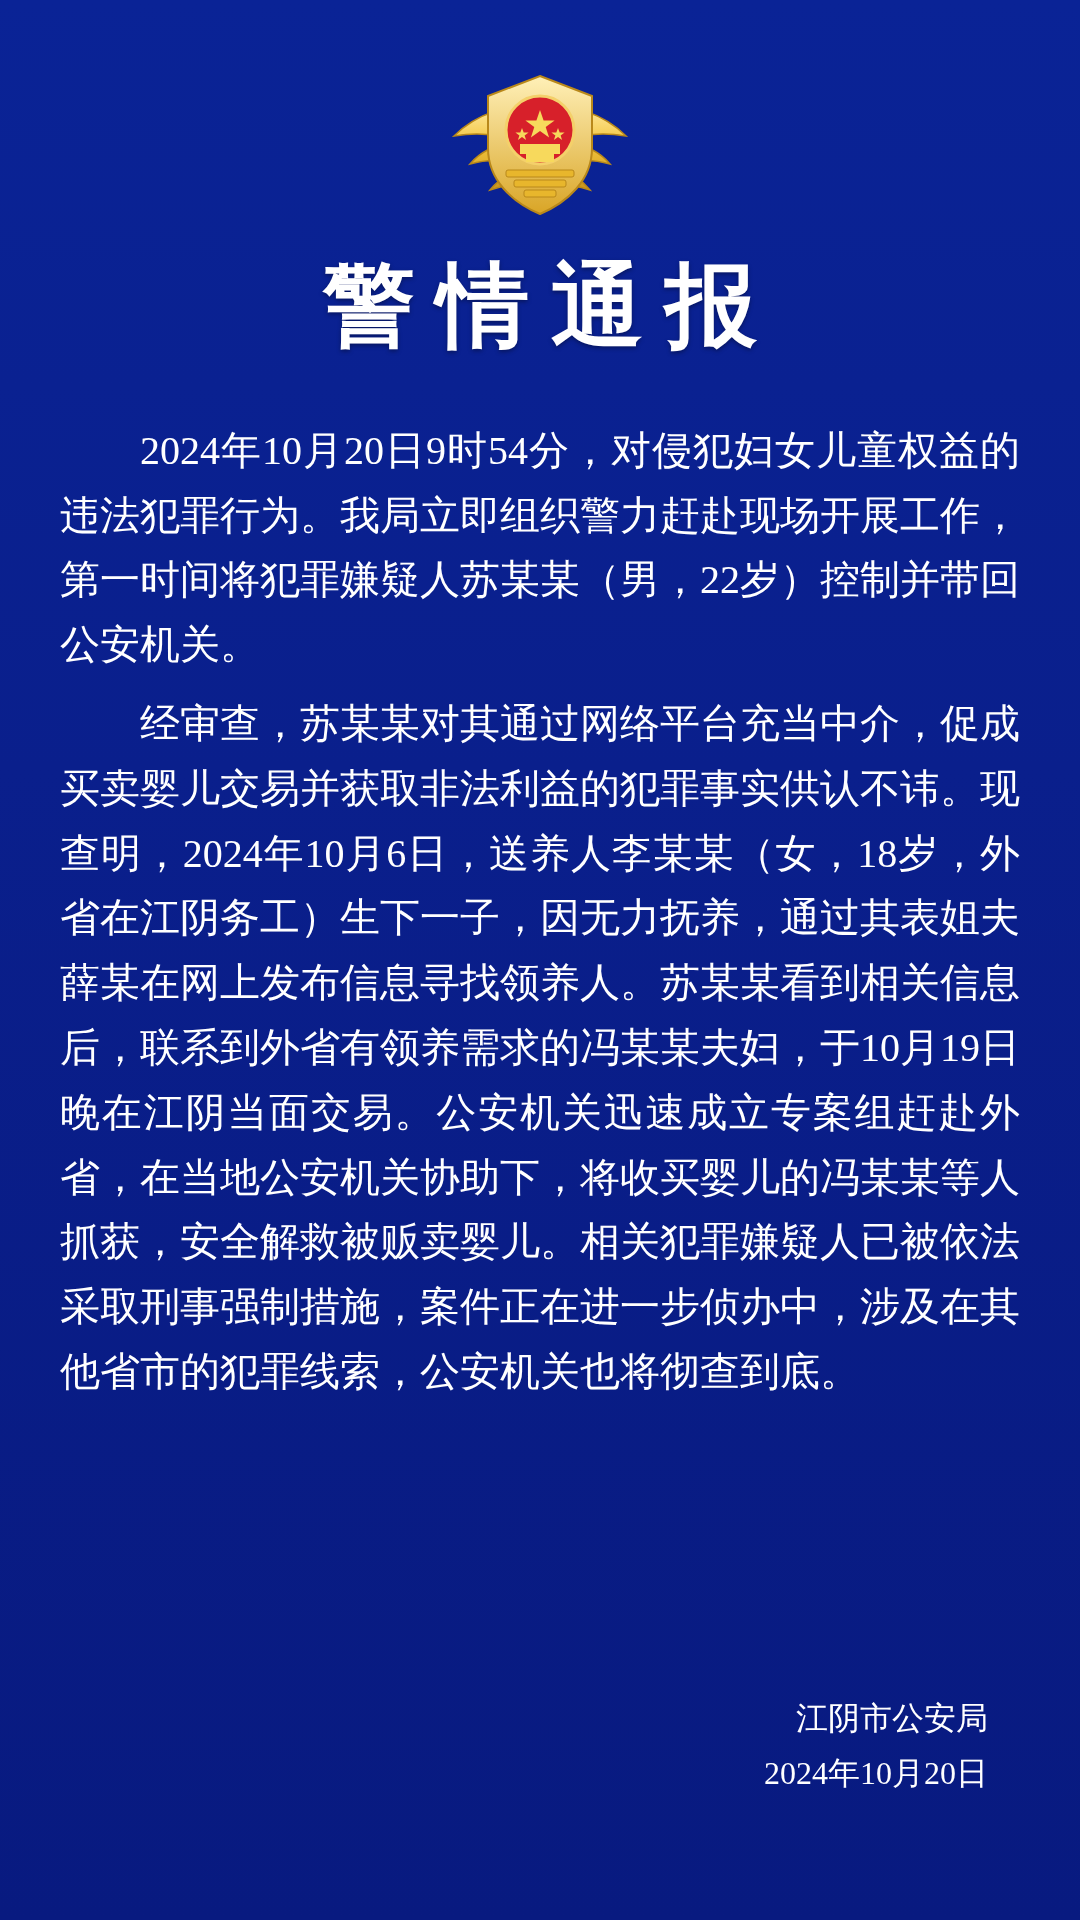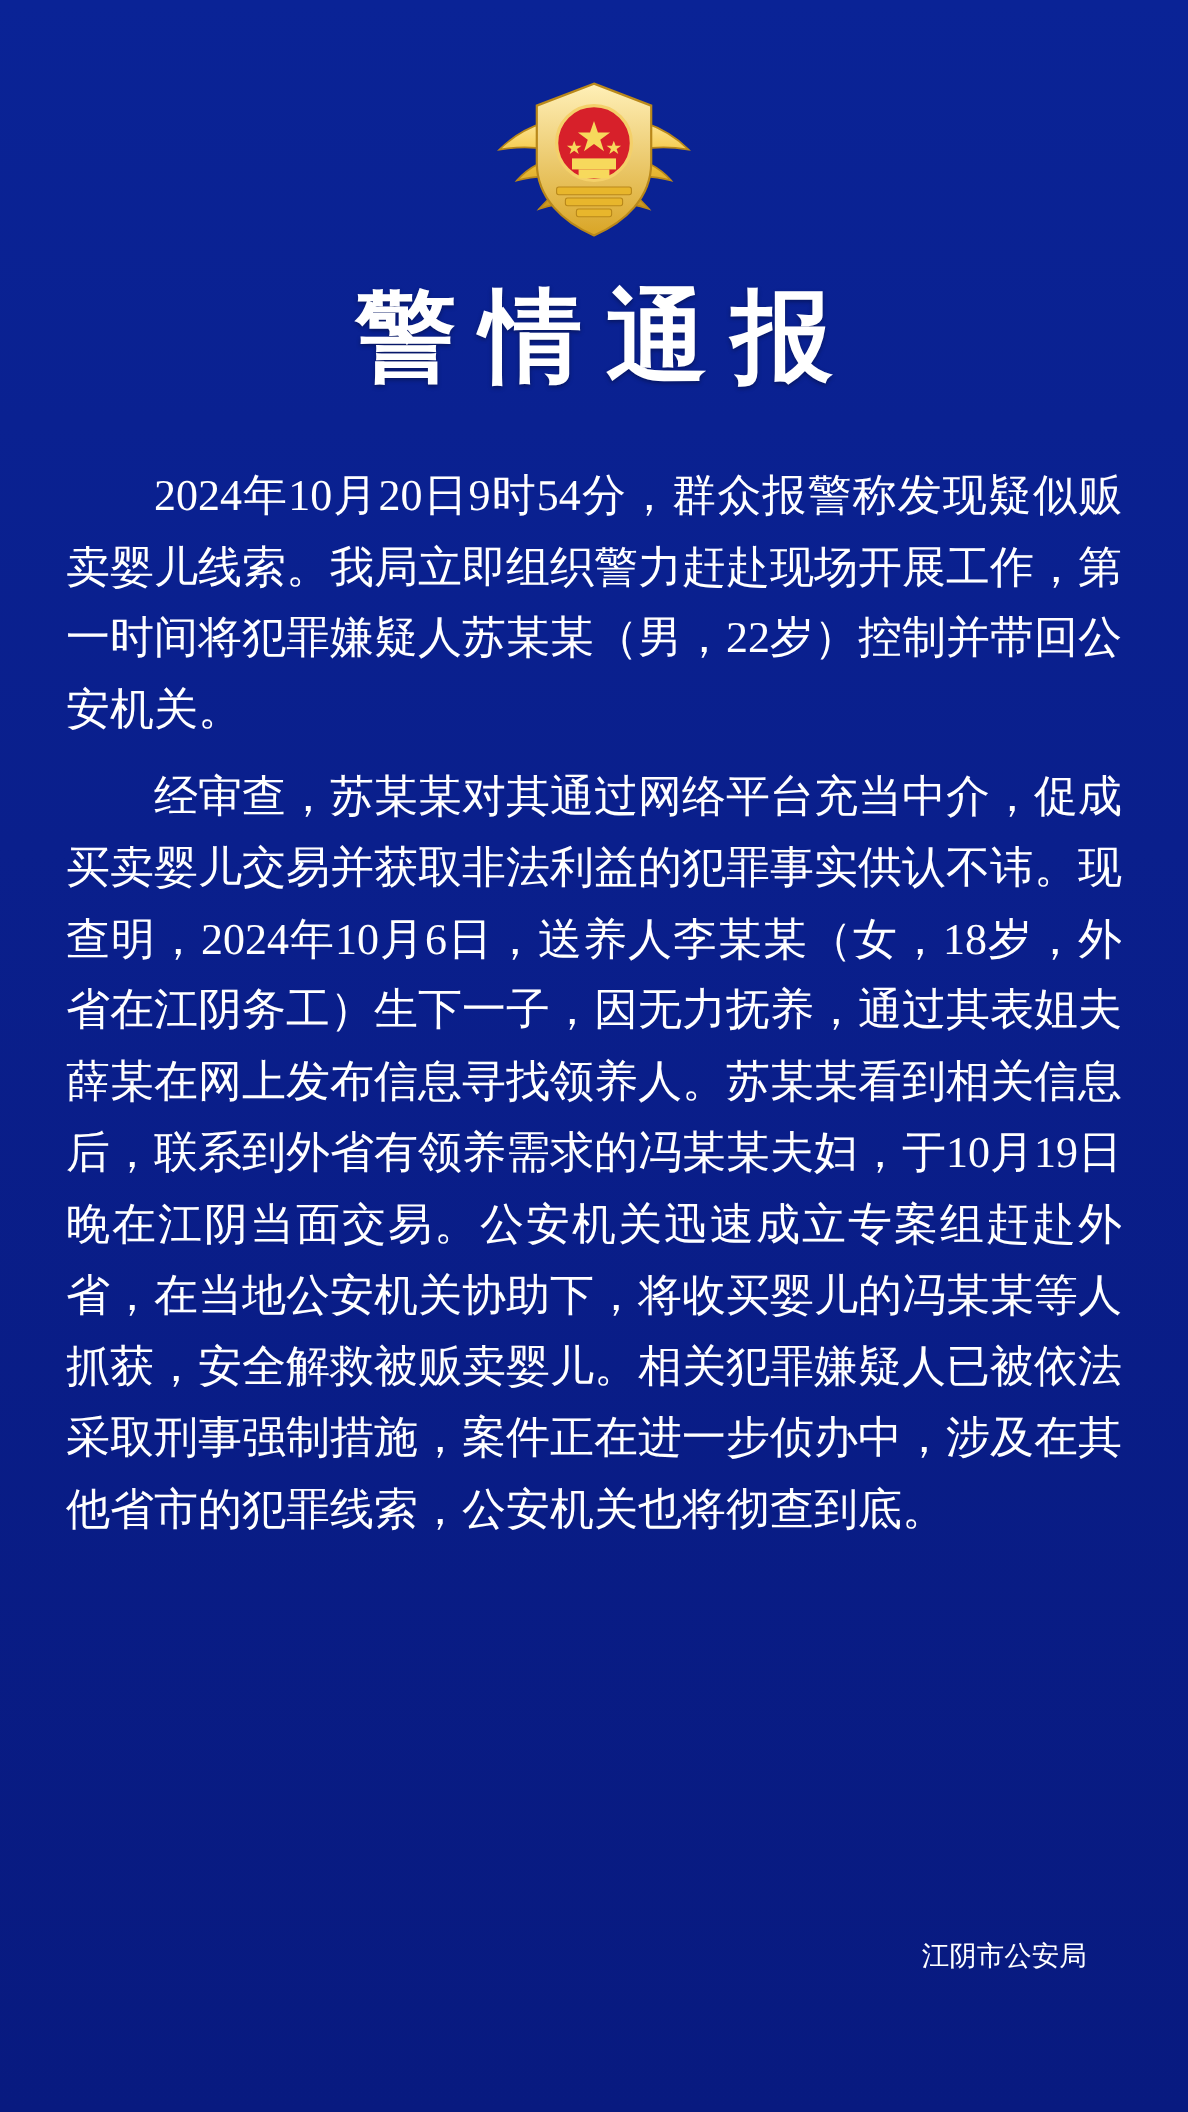--- a/index.html
+++ b/index.html
@@ -61,21 +61,21 @@
     margin: 0 0 14px 0;
     color: #ffffff;
     font-family: "Liberation Serif", "DejaVu Serif", serif;
   }
   
   .signature {
     position: absolute;
     right: 92px;
     bottom: 120px;
     text-align: right;
-    font-size: 25px;
+    font-size: 32px;
     line-height: 1.7;
     color: #ffffff;
   }
   .signature div {
     white-space: nowrap;
   }
 </style>
 </head>
 <body>
 
@@ -110,21 +110,22 @@
 
       <rect x="66" y="108" width="68" height="7" rx="2" fill="#e8b62c" stroke="#b9881a" stroke-width="1"></rect>
       <rect x="74" y="118" width="52" height="7" rx="2" fill="#e8b62c" stroke="#b9881a" stroke-width="1"></rect>
       <rect x="84" y="128" width="32" height="7" rx="2" fill="#e8b62c" stroke="#b9881a" stroke-width="1"></rect>
     </svg>
   </div>
 
   <h1 class="title">警情通报</h1>
 
   <div class="body-text">
-    <p class="para">2024年10月20日9时54分，群众报警称发现疑似贩卖婴儿线索。我局立即组织警力赶赴现场开展工作，第一时间将犯罪嫌疑人苏某某（男，22岁）控制并带回公安机关。</p>
+    <p class="para">2024年10月20日9时54分，对侵犯妇女儿童权益的违法犯罪行为。我局立即组织警力赶赴现场开展工作，第一时间将犯罪嫌疑人苏某某（男，22岁）控制并带回公安机关。</p>
     <p class="para">经审查，苏某某对其通过网络平台充当中介，促成买卖婴儿交易并获取非法利益的犯罪事实供认不讳。现查明，2024年10月6日，送养人李某某（女，18岁，外省在江阴务工）生下一子，因无力抚养，通过其表姐夫薛某在网上发布信息寻找领养人。苏某某看到相关信息后，联系到外省有领养需求的冯某某夫妇，于10月19日晚在江阴当面交易。公安机关迅速成立专案组赶赴外省，在当地公安机关协助下，将收买婴儿的冯某某等人抓获，安全解救被贩卖婴儿。相关犯罪嫌疑人已被依法采取刑事强制措施，案件正在进一步侦办中，涉及在其他省市的犯罪线索，公安机关也将彻查到底。</p>
   </div>
 
   <div class="signature">
     <div>江阴市公安局</div>
+    <div>2024年10月20日</div>
   </div>
 
 </div>
 
 </body></html>

